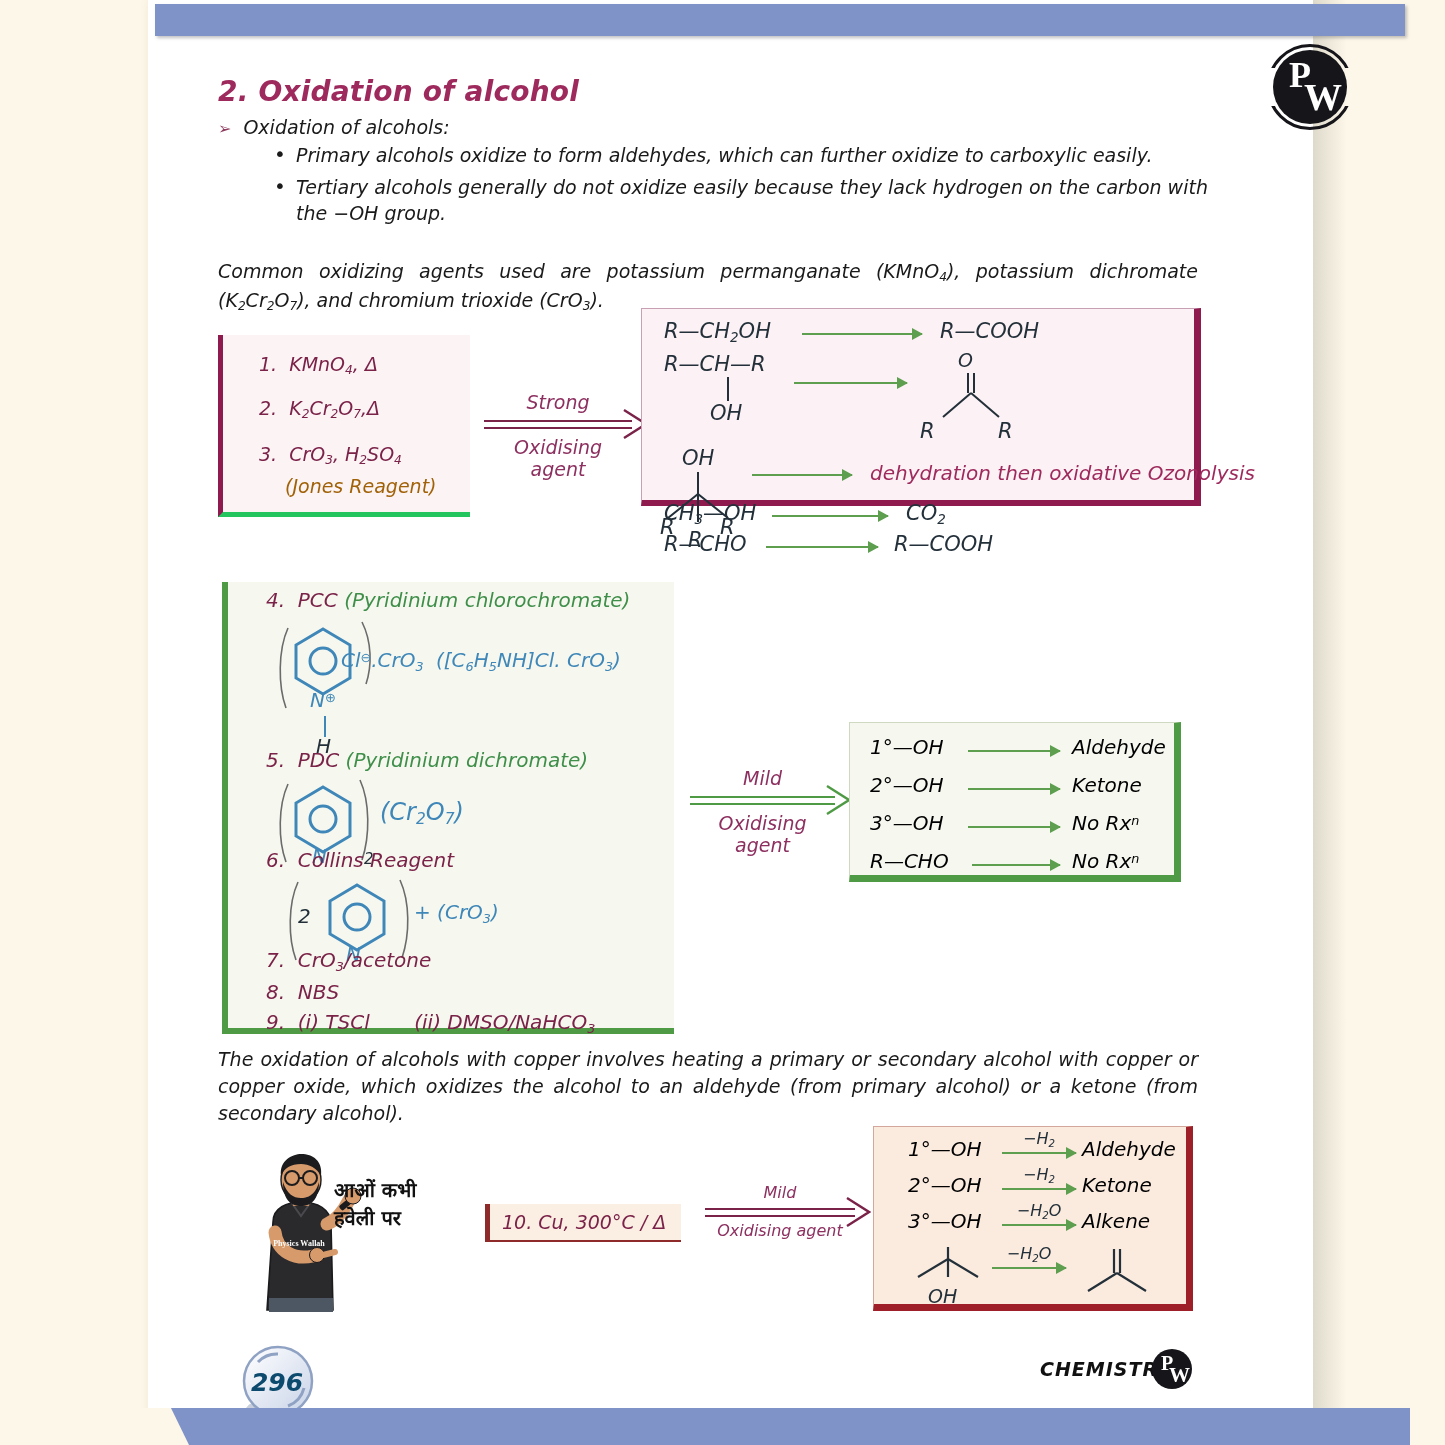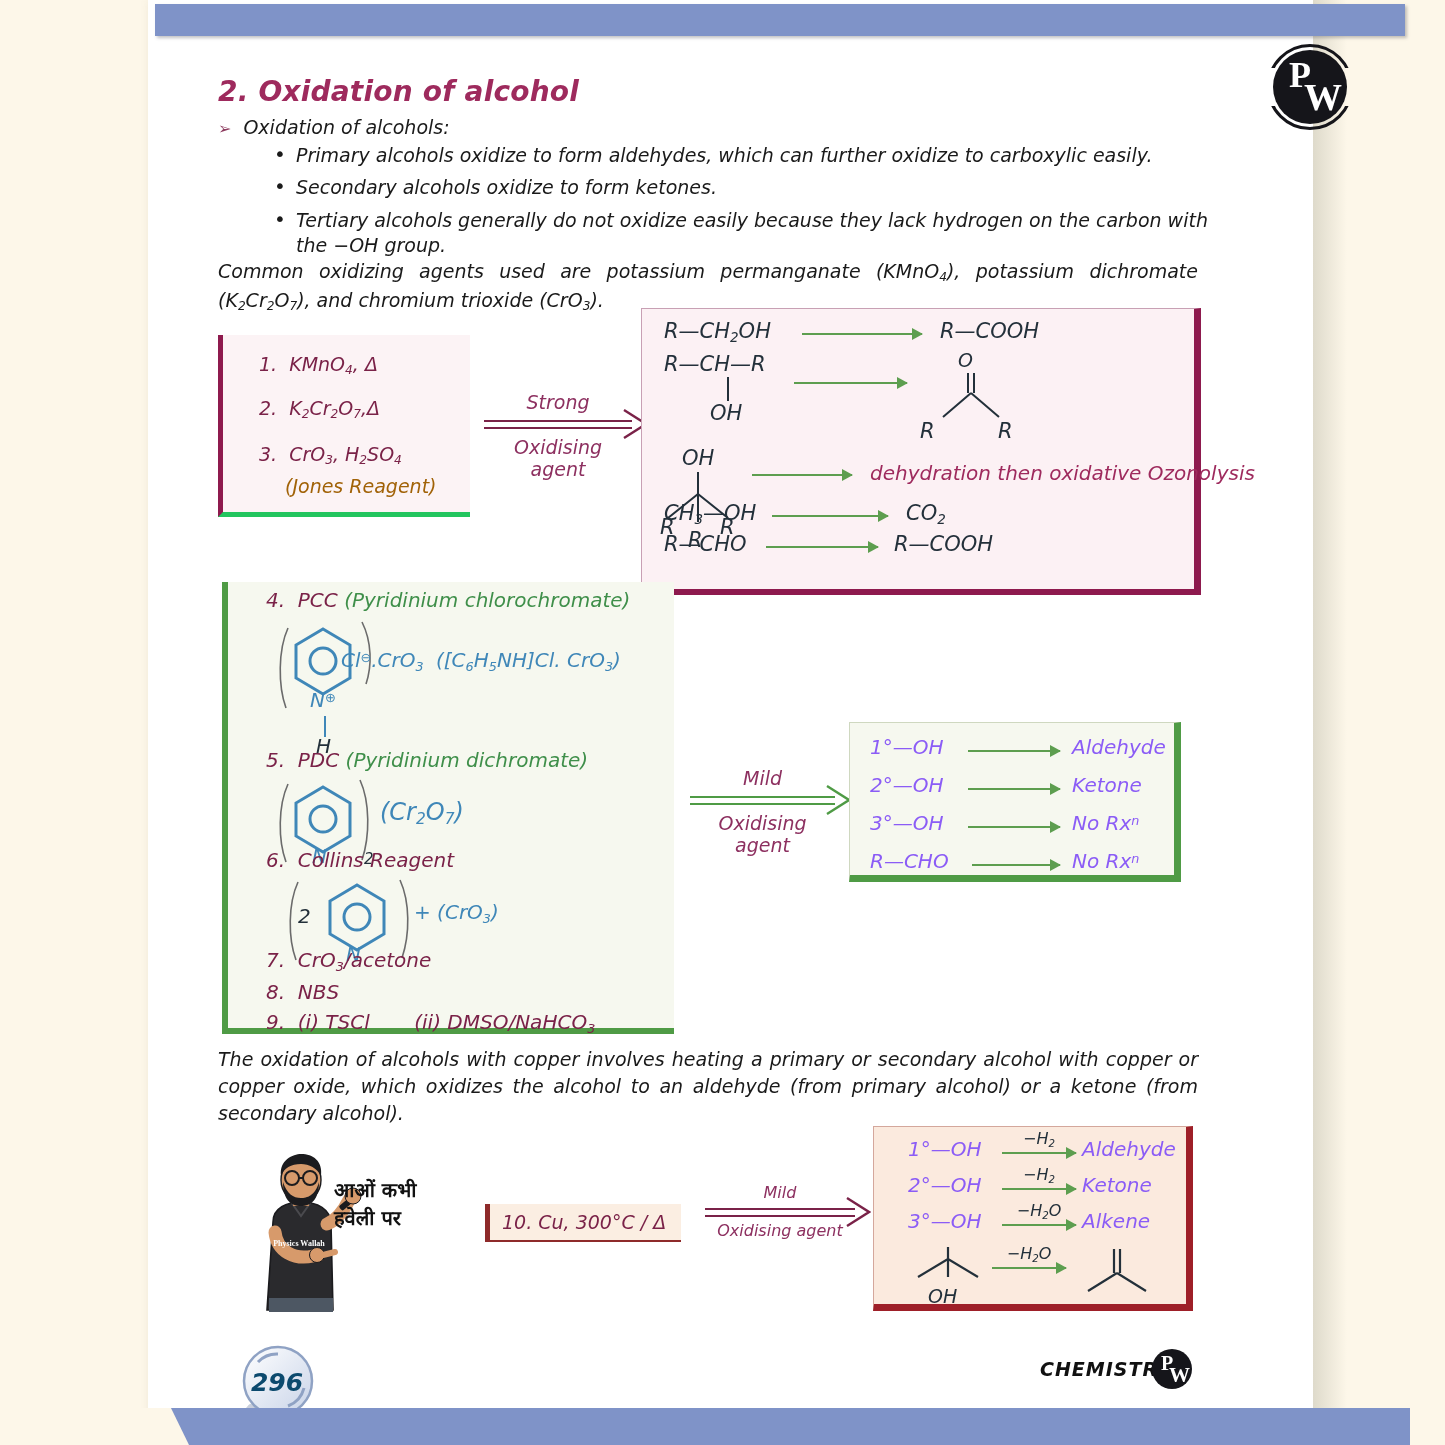--- a/index.html
+++ b/index.html
@@ -156,40 +156,40 @@
   .rxn-arrow .lbl-top { bottom: 16px; }
   .rxn-arrow .lbl-bot { top: 16px; }
 
   .rxn-arrow.green .shaft-d { border-color: #4f9b45; }
 
   
   .chem {
     font-style: italic; white-space: nowrap;
   }
   .chem-dark { color: #23303a; }
-  .chem-blue { color: #8b5cf6; }
+  .chem-blue { color: #000000; }
   .chem-pink { color: #9e2a5d; }
 
   
   .garrow { position: absolute; height: 2px; background: #5d9e4f; }
   .garrow::after {
     content: ""; position: absolute; right: -1px; top: -5px;
     width: 0; height: 0;
     border-left: 11px solid #5d9e4f;
     border-top: 6px solid transparent;
     border-bottom: 6px solid transparent;
   }
   .garrow .above {
     position: absolute; width: 100%; text-align: center; bottom: 5px;
     font-size: 16px; font-style: italic; color: #23303a; white-space: nowrap;
   }
   .bond { position: absolute; background: #23303a; }
 
   
-  #pink-rxn-box { left: 641px; top: 308px; width: 560px; height: 287px; }
+  #pink-rxn-box { left: 641px; top: 308px; width: 560px; height: 198px; }
   #pink-rxn-box .chem { position: absolute; font-size: 21px; }
 
   
   #pcc-box { left: 222px; top: 582px; width: 452px; height: 452px; }
   #pcc-box .num {
     position: absolute; font-size: 20px; color: #7a2248; white-space: nowrap;
   }
   #pcc-box .grn { color: #3f8f4a; }
   #pcc-box .blu { color: #3f87b8; }
 
@@ -244,21 +244,20 @@
 
   <div class="heading">2. Oxidation of alcohol</div>
 
   <div class="sub-point">
     <span class="arrow-bullet">➢</span>
     <span>Oxidation of alcohols:</span>
   </div>
 
   <ul class="bullets">
     <li>Primary alcohols oxidize to form aldehydes, which can further oxidize to carboxylic easily.</li>
-    <li>Secondary alcohols oxidize to form ketones.</li>
     <li>Tertiary alcohols generally do not oxidize easily because they lack hydrogen on the carbon with the −OH group.</li>
   </ul>
 
   <div class="para p-common">
     Common oxidizing agents used are potassium permanganate (KMnO<sub>4</sub>), potassium dichromate (K<sub>2</sub>Cr<sub>2</sub>O<sub>7</sub>), and chromium trioxide (CrO<sub>3</sub>).
   </div>
 
   <div class="box box-maroon-left" id="reagent-box">
     <div class="item" style="top:18px;">1.&nbsp; KMnO<sub>4</sub>, Δ</div>
     <div class="item" style="top:62px;">2.&nbsp; K<sub>2</sub>Cr<sub>2</sub>O<sub>7</sub>,Δ</div>

